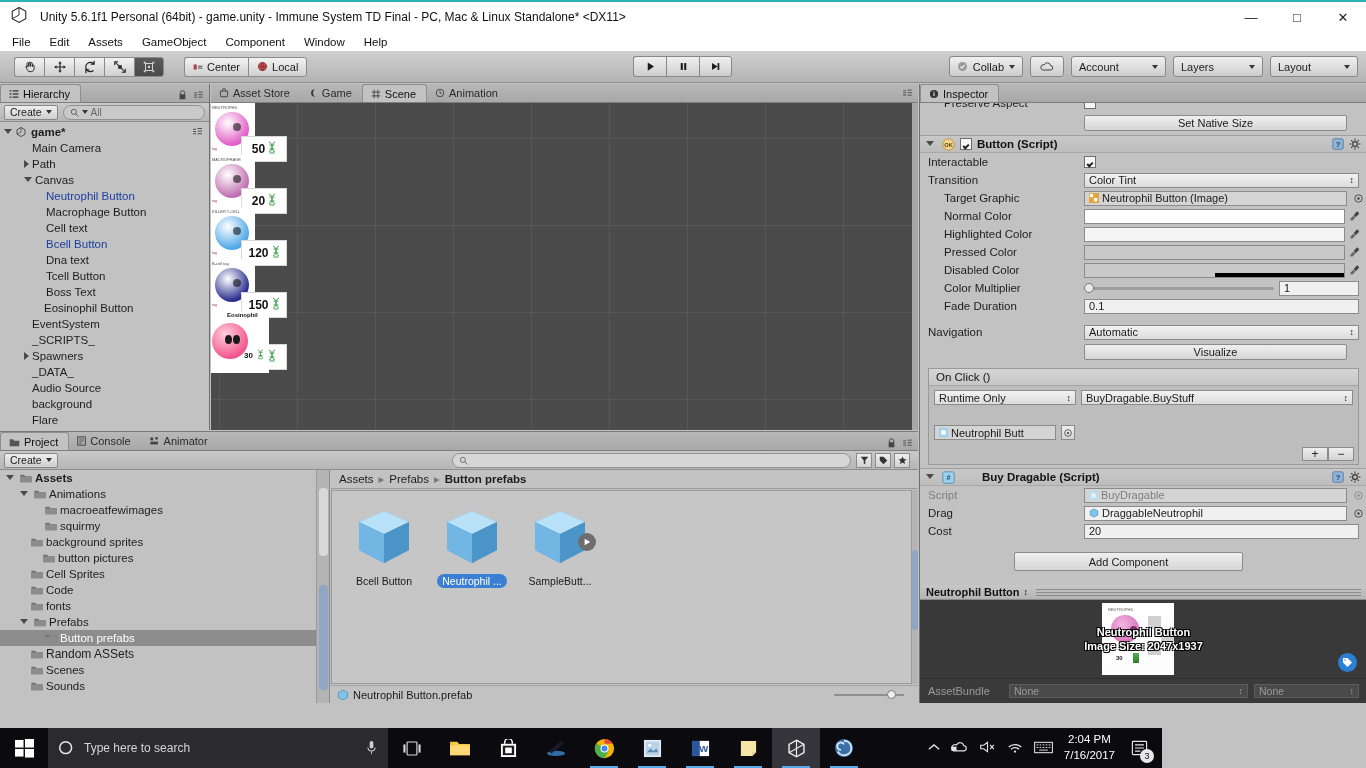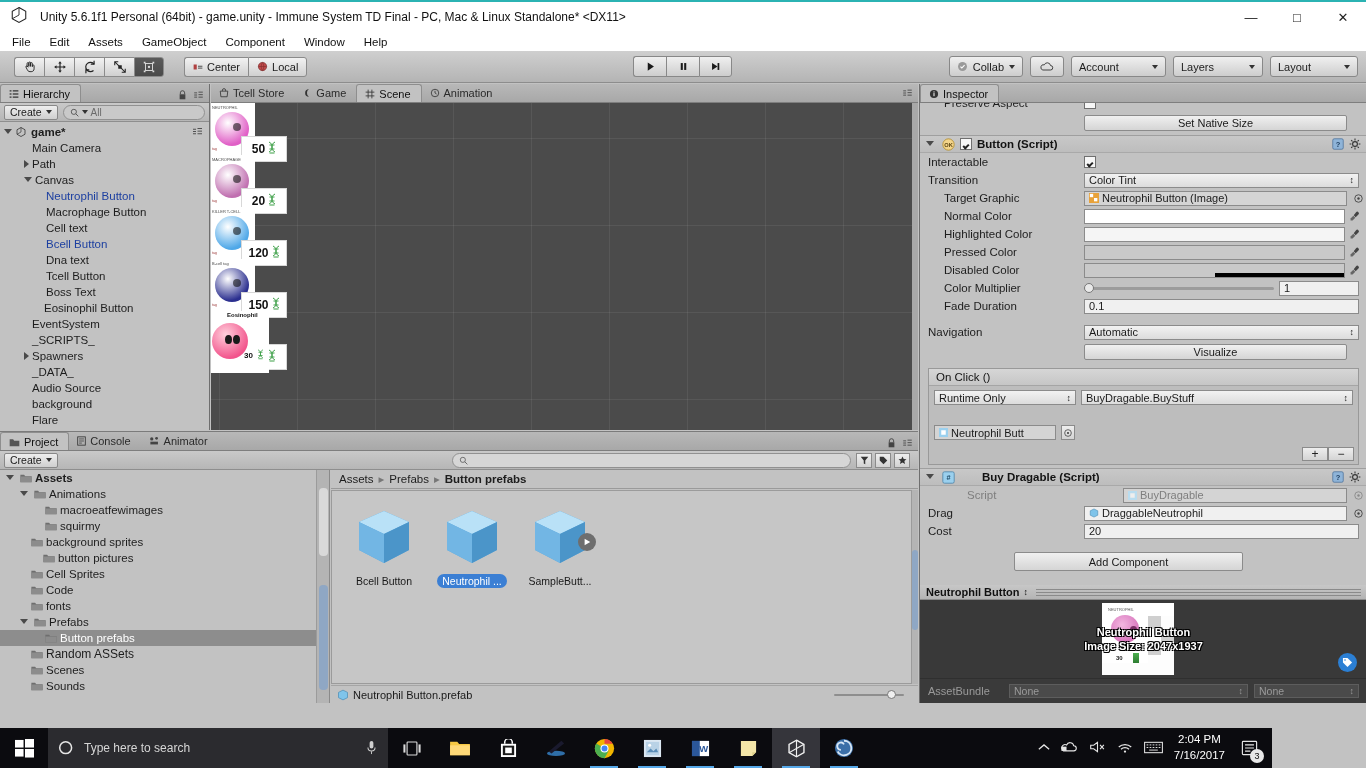--- a/index.html
+++ b/index.html
@@ -180,21 +180,21 @@
                   padding:0 6px; gap:4px; font-size:11px; font-weight:bold; color:#111; border-bottom:1px solid #8a8a8a; }
   .preview-body { position:absolute; left:0; top:15px; right:0; height:78px; background:#393939; overflow:hidden; }
   .preview-foot { position:absolute; left:0; bottom:0; right:0; height:24px; background:#3a3a3a;
                   display:flex; align-items:center; gap:6px; padding:0 8px; }
   .ab-field { height:14px; background:#4a4a4a; border:1px solid #5d5d5d; display:flex; align-items:center;
               justify-content:space-between; padding:0 4px; font-size:10.5px; color:#9a9a9a; }
   .prev-text { position:absolute; width:100%; text-align:center; color:#fff; font-weight:bold; font-size:11px;
                text-shadow:1px 1px 0 #000,-1px -1px 0 #000,1px -1px 0 #000,-1px 1px 0 #000; }
 
   
-  .taskbar { position:absolute; left:0; bottom:0; width:1272px; height:40px; background:#0b0b0f; display:flex; align-items:center; }
+  .taskbar { position:absolute; left:0; bottom:0; width:1162px; height:40px; background:#0b0b0f; display:flex; align-items:center; }
   .startbtn { width:48px; height:40px; display:flex; align-items:center; justify-content:center; }
   .tsearch { width:340px; height:40px; background:#2b2b2f; display:flex; align-items:center; gap:9px; padding:0 10px; }
   .tsearch-txt { font-size:12px; color:#d6d6d6; }
   .tb-icon { width:48px; height:40px; display:flex; align-items:center; justify-content:center; position:relative; }
   .tb-icon.running::after { content:''; position:absolute; bottom:0; left:10px; right:10px; height:2px; background:#56a8e8; }
   .tb-icon.active { background:#35353b; }
   .tray { margin-left:auto; display:flex; align-items:center; gap:11px; padding-right:10px; color:#e6e6e6; font-size:11px; }
   .clock { display:flex; flex-direction:column; align-items:center; line-height:1.35; font-size:11.5px; color:#fff; }
   .notif { width:26px; height:26px; display:flex; align-items:center; justify-content:center; position:relative; }
   .notif-badge { position:absolute; right:-2px; bottom:-2px; width:14px; height:14px; border-radius:50%;
@@ -461,21 +461,21 @@
     </div>
   </div>
 
   <div class="scenepanel">
     <div class="panel-tabbar">
       <div class="ptab">
         <svg width="10" height="10" viewBox="0 0 16 16">
             <path d="M2 5h12l-1 9H3z" fill="none" stroke="#333" stroke-width="1.3"></path>
             <path d="M5.5 5V3.5a2.5 2.5 0 015 0V5" fill="none" stroke="#333" stroke-width="1.3"></path>
           </svg>
-        <span>Tcell Store</span>
+        <span>Asset Store</span>
       </div>
       <div class="ptab">
         <svg width="10" height="10" viewBox="0 0 16 16">
             <path d="M11 2a6 6 0 100 12A6.3 6.3 0 018 8a6.3 6.3 0 013-6z" fill="#333"></path>
           </svg>
         <span>Game</span>
       </div>
       <div class="ptab active">
         <svg width="10" height="10" viewBox="0 0 16 16">
             <path d="M5 1v14M11 1v14M1 5h14M1 11h14" stroke="#333" stroke-width="1.3"></path>
@@ -1102,21 +1102,21 @@
               <rect x="1" y="1" width="14" height="14" rx="2" fill="#8fb4d8" stroke="#4b7099"></rect>
               <text x="8" y="12" font-size="10" text-anchor="middle" fill="#1b3b5c" font-family="Liberation Sans">?</text>
             </svg>
           <svg width="12" height="12" viewBox="0 0 16 16">
               <circle cx="8" cy="8" r="3.2" fill="none" stroke="#333" stroke-width="1.5"></circle>
               <path d="M8 0.8v2.4M8 12.8v2.4M0.8 8h2.4M12.8 8h2.4M2.9 2.9l1.7 1.7M11.4 11.4l1.7 1.7M13.1 2.9l-1.7 1.7M4.6 11.4l-1.7 1.7" stroke="#333" stroke-width="1.4"></path>
             </svg>
         </span>
       </div>
       <div class="row">
-        <span class="lbl" style="color:#7e7e7e;margin-left:39px;">Script</span>
+        <span class="lbl" style="color:#7e7e7e;">Script</span>
         <span class="field obj" style="margin-right:2px; color:#7e7e7e; gap:3px;">
           <svg width="9" height="9" viewBox="0 0 12 12">
               <rect width="12" height="12" fill="#b9dcef"></rect>
               <path d="M3 3h6v6H3z" fill="#eee"></path>
             </svg>
           <span>BuyDragable</span>
         </span>
         <span style="width:18px; display:flex; justify-content:center;">
           <svg width="9" height="9" viewBox="0 0 12 12">
               <circle cx="6" cy="6" r="5" fill="none" stroke="#8a8a8a" stroke-width="1.2"></circle>

